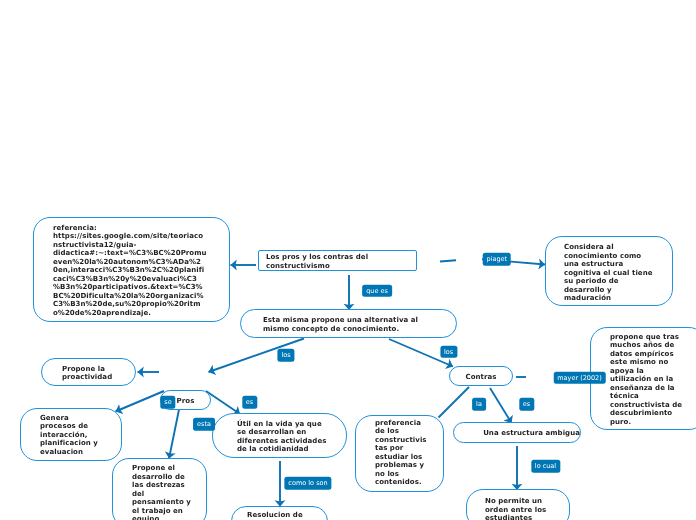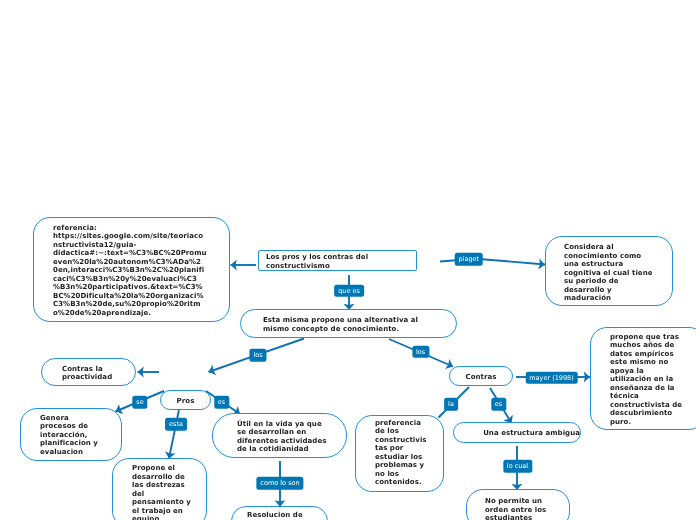--- a/index.html
+++ b/index.html
@@ -12,21 +12,21 @@
   .node{position:absolute;box-sizing:border-box;background:#ffffff;
         border:1.5px solid #2191dc;color:#1f1f1f;font-weight:bold;
         display:flex;align-items:center;z-index:2;}
   .node .txt{width:100%;font-size:7px;line-height:8.5px;letter-spacing:0.05px;filter:opacity(1);position:relative;top:1.2px;}
   .node.break .txt{overflow-wrap:break-word;word-break:break-word;}
   .node.all .txt{word-break:break-all;}
   .node.pre .txt{white-space:pre-wrap;}
   .lbl{position:absolute;box-sizing:border-box;background:#0077b4;color:#ffffff;
        border-radius:2.5px;display:flex;align-items:center;justify-content:center;
        font-size:6.5px;line-height:12.5px;font-weight:400;z-index:3;white-space:nowrap;
-       height:12.5px;padding:0 4px;transform:translate(-50%,-50%);filter:opacity(1);}
+       height:12.5px;padding:0 4px;transform:translate(-50%,-50%);filter:opacity(1);margin-left:28px;}
 </style>
 </head>
 <body>
 
 <div id="canvas">
 
   <svg class="edges" viewBox="0 0 696 520" width="696" height="520">
     <defs>
       <marker id="ah" markerWidth="6.6" markerHeight="11.4" refX="6.3" refY="5.7" orient="auto" markerUnits="userSpaceOnUse">
         <path d="M0,0.2 L6.3,5.7 L0,11.2 L1.3,5.7 Z" fill="#0d72b4"></path>
@@ -80,21 +80,21 @@
 
   <div class="node n-pros" style="left:160px;top:370px;width:51px;height:20px;border-radius:10px;justify-content:center;margin-top:20px;">
     <span class="txt" style="text-align:center;">Pros</span>
   </div>
 
   <div class="node n-contras" style="left:449px;top:366px;width:64px;height:20px;border-radius:10px;justify-content:center;">
     <span class="txt" style="text-align:center;">Contras</span>
   </div>
 
   <div class="node n-proactividad" style="left:41px;top:358px;width:95px;height:28px;border-radius:14px;padding:0 19px 0 20px;">
-    <span class="txt">Contras la proactividad</span>
+    <span class="txt">Propone la proactividad</span>
   </div>
 
   <div class="node n-genera" style="left:20px;top:408px;width:102px;height:53px;border-radius:17px;padding:0 20px 1px 19px;">
     <span class="txt">Genera procesos de interacción, planificacion y evaluacion</span>
   </div>
 
   <div class="node n-destrezas" style="left:112px;top:458px;width:95px;height:70px;border-radius:17px;padding:0 11px 0 19px;">
     <span class="txt">Propone el desarrollo de las destrezas del pensamiento y el trabajo en equipo</span>
   </div>
 
@@ -149,16 +149,16 @@
   <div class="lbl" style="left:451px;top:404px;">
     <span>la</span>
   </div>
   <div class="lbl" style="left:498.5px;top:404px;">
     <span>es</span>
   </div>
   <div class="lbl" style="left:517.5px;top:466px;">
     <span>lo cual</span>
   </div>
   <div class="lbl" style="left:551.5px;top:377.5px;">
-    <span>mayer (1998)</span>
+    <span>mayer (2002)</span>
   </div>
 
 </div>
 
 </body></html>

